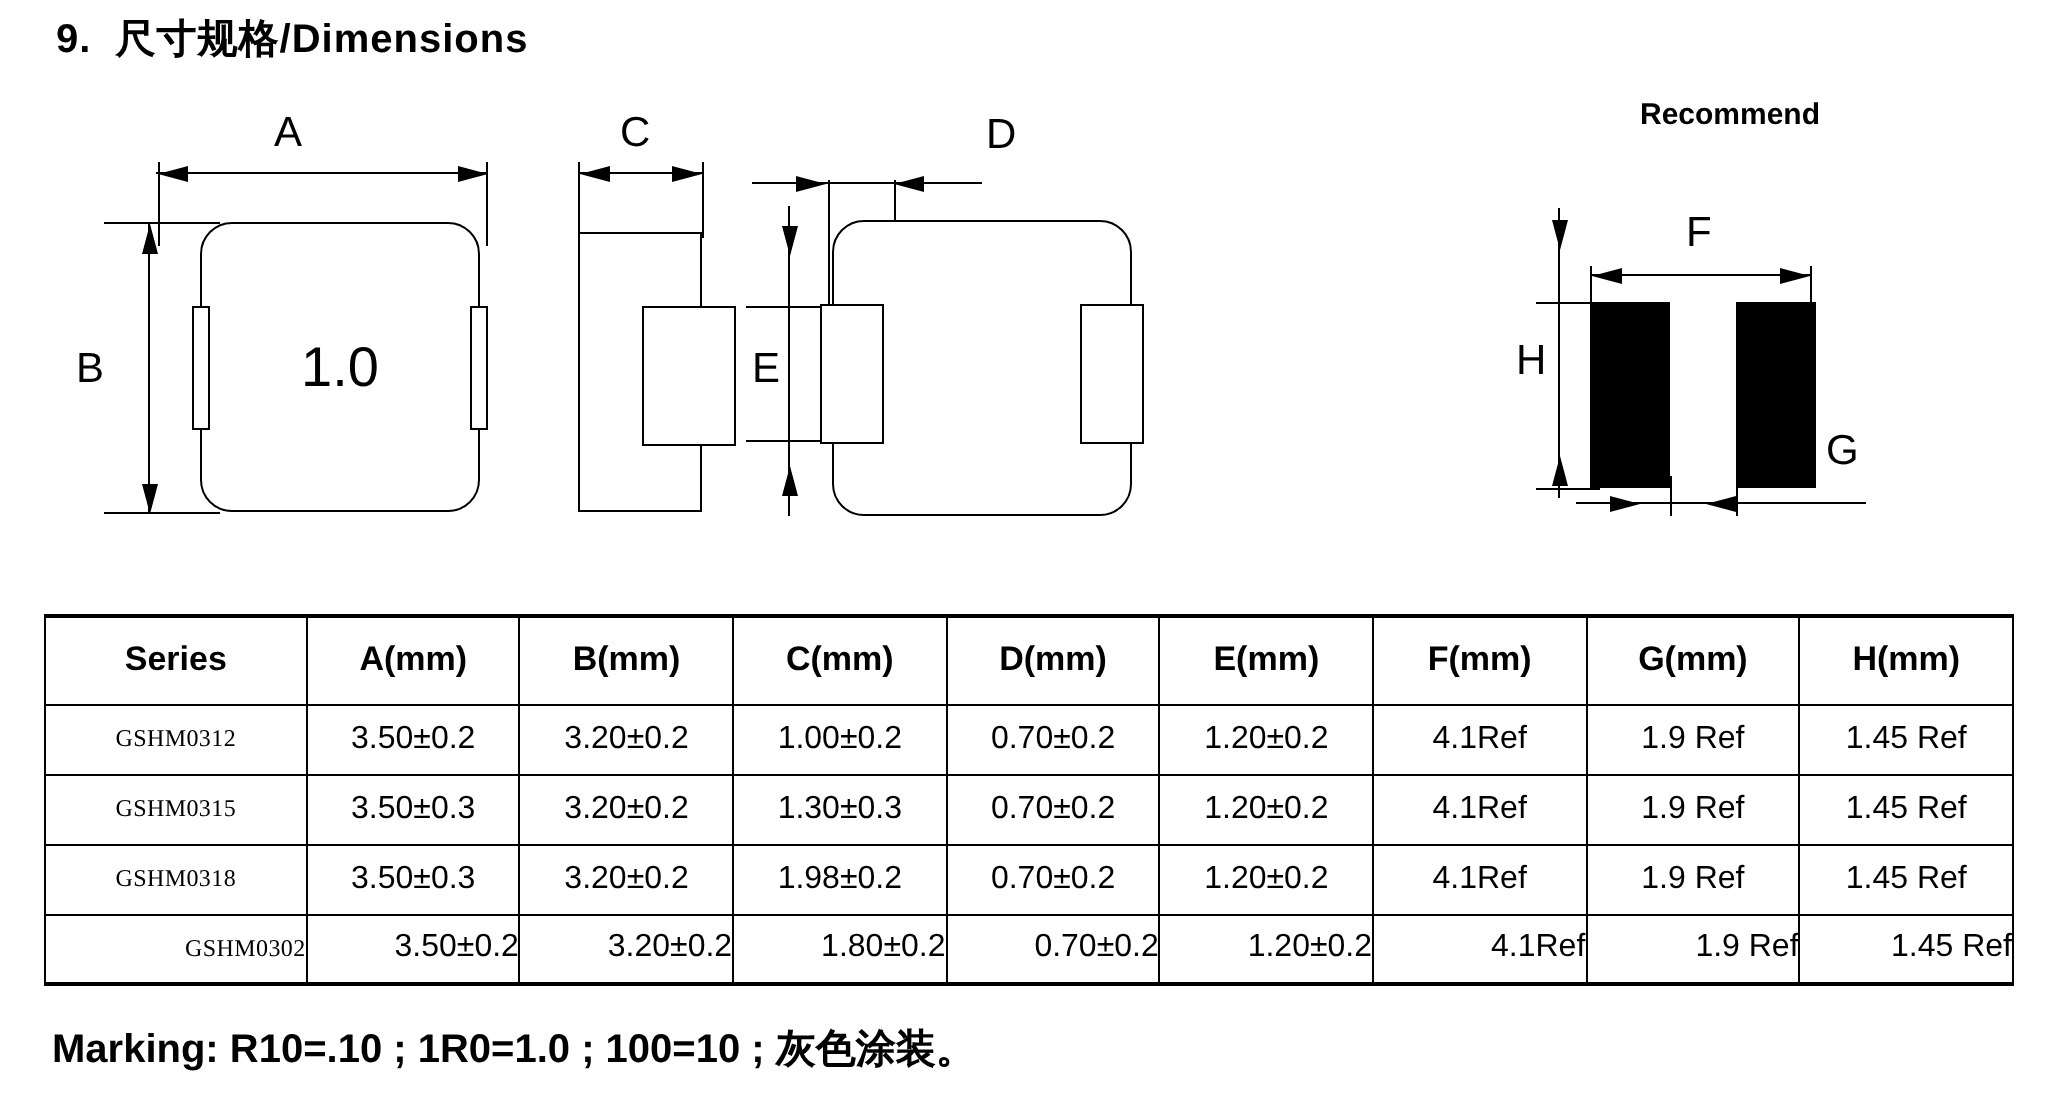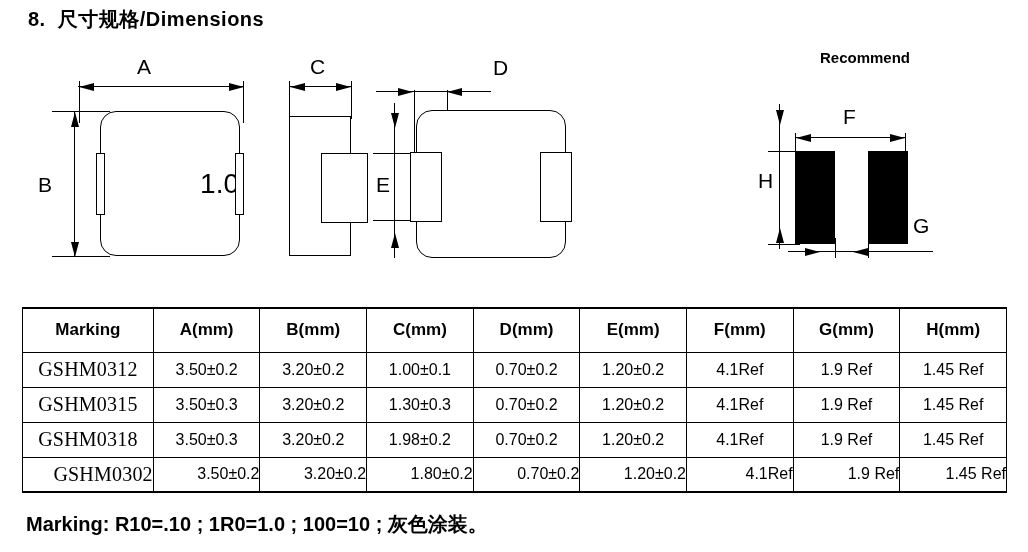--- a/index.html
+++ b/index.html
@@ -62,21 +62,21 @@
     left: 70px; top: 63px;
     width: 140px; height: 145px;
     border: 1.6px solid #000;
     border-radius: 16px;
     background: #fff;
   }
   #body-top-label {
     position: absolute;
     left: 0; right: 0; top: 50%;
     transform: translateY(-50%);
-    text-align: right;
+    text-align: center;
     font-size: 28px;
     color: #000;
     font-family: "Liberation Sans", sans-serif;
   }
   .term-tab {
     position: absolute;
     border: 1.3px solid #000;
     background: #fff;
   }
 
@@ -152,39 +152,39 @@
     height: 44px;
     font-size: 17px;
     border-top: 2.5px solid #000;
   }
   #dim-table tbody tr:last-child td {
     border-bottom: 2.5px solid #000;
     text-align: right;
   }
   #dim-table td.series-cell {
     font-family: "Liberation Serif", serif;
-    font-size: 20px;
+    font-size: 12px;
     letter-spacing: 0.2px;
   }
   col.c-series { width: 130px; }
   col.c-dim { width: 106px; }
 
   
   #marking-note {
     position: absolute;
     left: 26px; top: 511px;
     font-size: 20px;
     font-weight: bold;
     white-space: pre;
   }
 </style>
 </head>
 <body>
 
-<div id="section-title">8.  尺寸规格/Dimensions</div>
+<div id="section-title">9.  尺寸规格/Dimensions</div>
 
 <div id="drawings">
 
   <div class="fig" id="fig-top">
 
     <div class="dimlabel" style="left:107px; top:8px;">A</div>
     <div class="ln-h" style="left:48px; top:38px; width:166px;"></div>
     <div class="arr arr-l" style="left:49px; top:35px;"></div>
     <div class="arr arr-r" style="left:199px; top:35px;"></div>
     <div class="ln-v" style="left:49px; top:33px; height:42px;"></div>
@@ -278,37 +278,37 @@
       <col class="c-dim">
       <col class="c-dim">
       <col class="c-dim">
     <col class="c-dim">
       <col class="c-dim">
       <col class="c-dim">
       <col class="c-dim">
   </colgroup>
   <thead>
     <tr>
-      <th>Marking</th>
+      <th>Series</th>
       <th>A(mm)</th>
       <th>B(mm)</th>
       <th>C(mm)</th>
       <th>D(mm)</th>
       <th>E(mm)</th>
       <th>F(mm)</th>
       <th>G(mm)</th>
       <th>H(mm)</th>
     </tr>
   </thead>
   <tbody>
     <tr>
       <td class="series-cell">GSHM0312</td>
       <td>3.50±0.2</td>
       <td>3.20±0.2</td>
-      <td>1.00±0.1</td>
+      <td>1.00±0.2</td>
       <td>0.70±0.2</td>
       <td>1.20±0.2</td>
       <td>4.1Ref</td>
       <td>1.9 Ref</td>
       <td>1.45 Ref</td>
     </tr>
     <tr>
       <td class="series-cell">GSHM0315</td>
       <td>3.50±0.3</td>
       <td>3.20±0.2</td>

